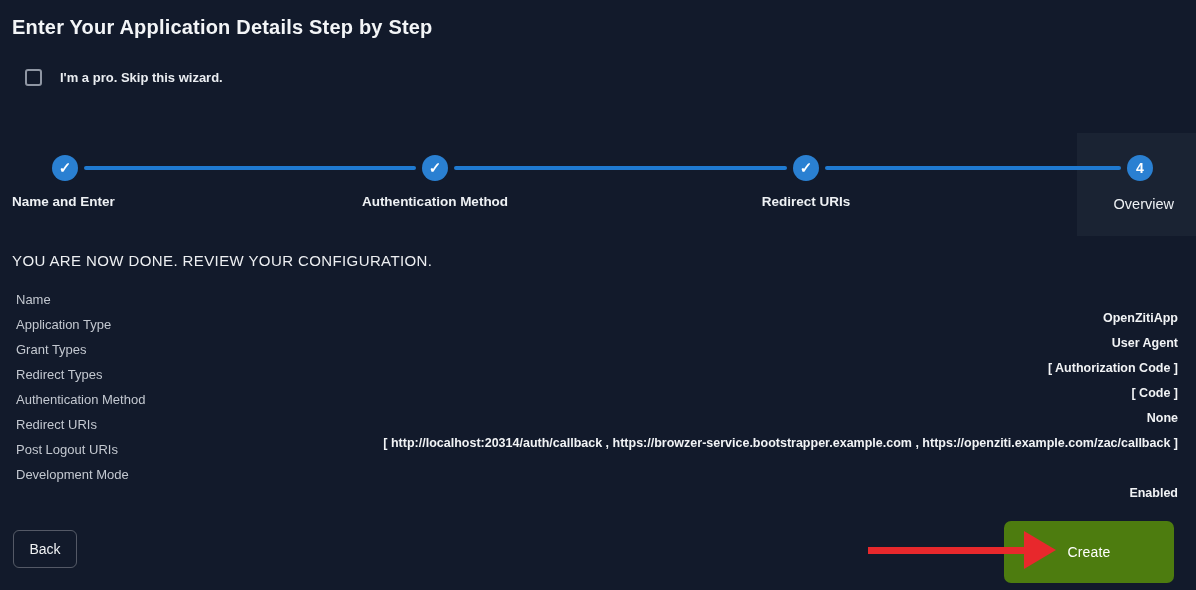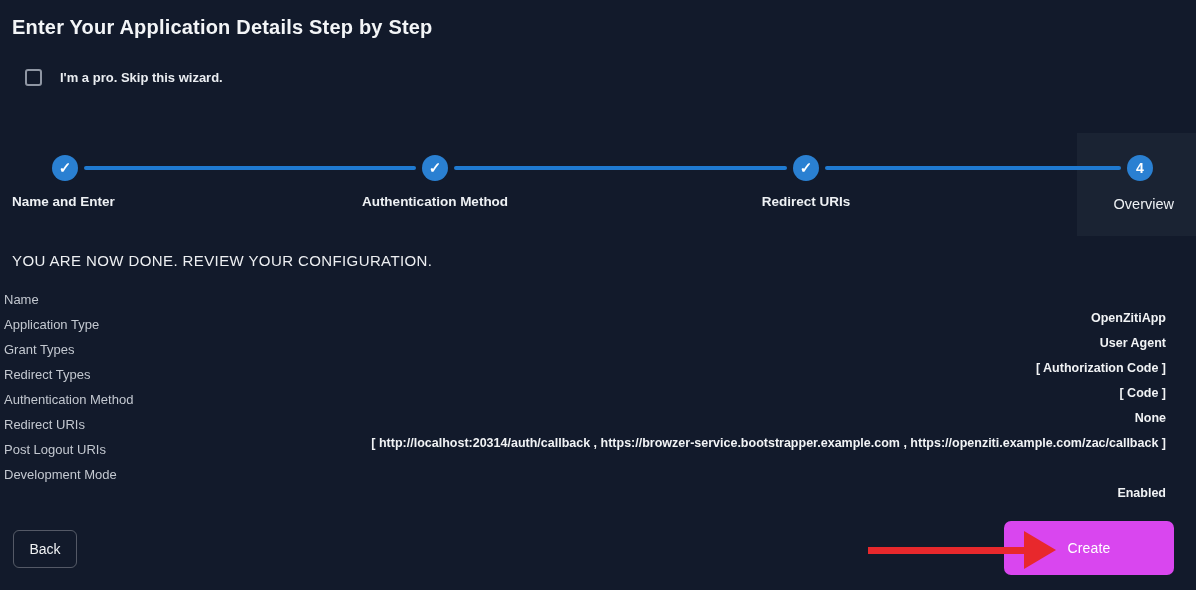--- a/index.html
+++ b/index.html
@@ -40,33 +40,33 @@
   .step-label { position:absolute; top:64px; font-size:13.5px; font-weight:700; color:#eef1f4; white-space:nowrap; }
   .l1 { left:12px; }
   .l2 { left:435px; transform:translateX(-50%); }
   .l3 { left:806px; transform:translateX(-50%); }
   .l4 { right:22px; font-weight:400; font-size:14.5px; top:66px; }
 
   .review-heading {
     position:absolute; left:12px; top:252px;
     font-size:15px; font-weight:500; letter-spacing:.4px; color:#edeff2;
   }
-  .rows { position:absolute; left:4px; top:287px; width:1162px; }
+  .rows { position:absolute; left:16px; top:287px; width:1162px; }
   .row { height:25px; display:flex; justify-content:space-between; align-items:center; }
   .row .label { font-size:13px; color:#c3c8d0; white-space:nowrap; }
   .row .value { font-size:12.5px; font-weight:700; color:#f1f3f5; white-space:nowrap; text-align:right;margin-top:37px; }
 
   .back-button {
     position:absolute; left:13px; top:530px; width:64px; height:38px;
     background:transparent; border:1px solid rgba(255,255,255,.28); border-radius:6px;
     color:#f0f2f4; font-size:14px; font-family:inherit; cursor:pointer;
   }
   .create-button {
-    position:absolute; left:1004px; top:521px; width:170px; height:54px;
-    background:#d946ef; border:none; border-radius:7px;
+    position:absolute; left:1004px; top:521px; width:170px; height:62px;
+    background:#4d7c0f; border:none; border-radius:7px;
     color:#ffffff; font-size:14px; font-family:inherit; letter-spacing:.2px; cursor:pointer;
   }
   .annotation-arrow { position:absolute; left:866px; top:528px; width:192px; height:44px; z-index:5; pointer-events:none; }
 </style>
 </head>
 <body>
 
 <div class="page">
 
   <h1 class="page-title">Enter Your Application Details Step by Step</h1>

